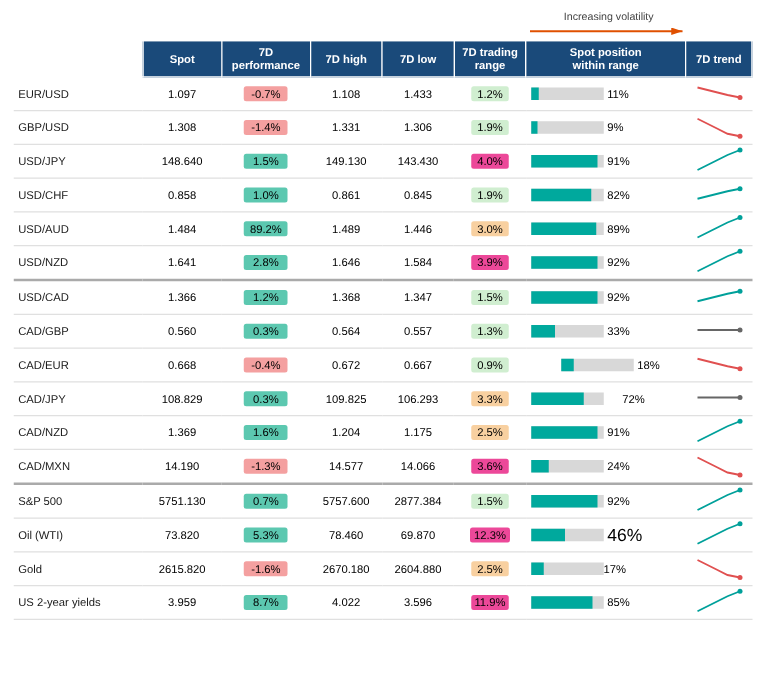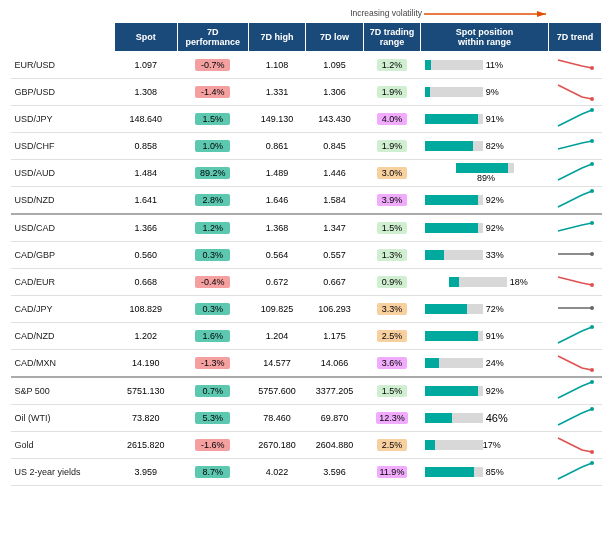--- a/index.html
+++ b/index.html
@@ -4,28 +4,28 @@
   <style>
     * { box-sizing: border-box; margin: 0; padding: 0; }
     body { font-family: Arial, sans-serif; font-size: 10px; background: #fff; width: 612px; }
     .container { padding: 8px 10px; }
     table { width: 100%; border-collapse: collapse; }
     th { background: #1a4a7a; color: #fff; font-size: 9px; font-weight: bold; text-align: center; padding: 4px 3px; border: 1px solid #fff; }
     td { font-size: 9px; padding: 2px 4px; border-bottom: 1px solid #e0e0e0; text-align: center; }
     td.pair-name { text-align: left; font-weight: normal; color: #1a1a1a; }
     .pos { background: #5cc8b0; color: #000; border-radius: 2px; padding: 1px 3px; display: inline-block; min-width: 35px; }
     .neg { background: #f4a0a0; color: #000; border-radius: 2px; padding: 1px 3px; display: inline-block; min-width: 35px; }
-    .high-vol { background: #f0abfc; color: #000; border-radius: 2px; padding: 1px 3px; display: inline-block; min-width: 30px; }
+    .high-vol { background: #ec4899; color: #000; border-radius: 2px; padding: 1px 3px; display: inline-block; min-width: 30px; }
     .med-vol { background: #f8d0a0; color: #000; border-radius: 2px; padding: 1px 3px; display: inline-block; min-width: 30px; }
     .low-vol { background: #d0eed0; color: #000; border-radius: 2px; padding: 1px 3px; display: inline-block; min-width: 30px; }
     .section-divider td { border-top: 2px solid #aaa; }
     .bar-cell { text-align: left; padding: 2px 4px; }
     .trend-cell { width: 40px; text-align: center; }
     .vol-header-area { display: flex; justify-content: flex-end; align-items: center; padding-right: 50px; margin-bottom: 2px; }
-    .vol-arrow-container { display: flex; flex-direction: row; align-items: center; }
+    .vol-arrow-container { display: flex; flex-direction: column; align-items: center; }
     .vol-text { font-size: 8.5px; color: #444; margin-bottom: 2px; }
     .arrow-svg { display: block; }
   </style>
 </head>
 <body>
 
 <div class="container">
 
   <div class="vol-header-area">
     <div class="vol-arrow-container">
@@ -53,21 +53,21 @@
         <th style="width:75px;">Spot position<br>within range</th>
         <th style="width:45px;">7D trend</th>
       </tr>
     </thead>
     <tbody id="table-body">
     <tr>
       <td class="pair-name">EUR/USD</td>
       <td>1.097</td>
       <td><span class="neg">-0.7%</span></td>
       <td>1.108</td>
-      <td>1.095</td>
+      <td>1.433</td>
       <td><span class="low-vol">1.2%</span></td>
       <td class="bar-cell">
         <div style="display:flex;align-items:center;">
           <div style="width:58px;height:10px;background:#d8d8d8;position:relative;display:inline-block;">
             <div style="width:6px;height:10px;background:#00a99d;"></div>
           </div>
           <span style="margin-left:3px;font-size:9px;">11%</span>
         </div>
       </td>
       <td class="trend-cell"><svg width="38" height="20" style="overflow:visible">
@@ -136,21 +136,21 @@
   </svg></td>
     </tr>
         <tr>
       <td class="pair-name">USD/AUD</td>
       <td>1.484</td>
       <td><span class="pos">89.2%</span></td>
       <td>1.489</td>
       <td>1.446</td>
       <td><span class="med-vol">3.0%</span></td>
       <td class="bar-cell">
-        <div style="display:flex;align-items:center;flex-direction:column;">
+        <div style="display:flex;">
           <div style="width:58px;height:10px;background:#d8d8d8;position:relative;display:inline-block;">
             <div style="width:52px;height:10px;background:#00a99d;"></div>
           </div>
           <span style="margin-left:3px;font-size:9px;">89%</span>
         </div>
       </td>
       <td class="trend-cell"><svg width="38" height="20" style="overflow:visible">
     <polyline points="2,18 10,14 18,10 26,6 36,2" fill="none" stroke="#00a09a" stroke-width="1.5"></polyline>
     <circle cx="36" cy="2" r="2" fill="#00a09a"></circle>
   </svg></td>
@@ -240,31 +240,31 @@
       <td>108.829</td>
       <td><span class="pos">0.3%</span></td>
       <td>109.825</td>
       <td>106.293</td>
       <td><span class="med-vol">3.3%</span></td>
       <td class="bar-cell">
         <div style="display:flex;align-items:center;">
           <div style="width:58px;height:10px;background:#d8d8d8;position:relative;display:inline-block;">
             <div style="width:42px;height:10px;background:#00a99d;"></div>
           </div>
-          <span style="margin-left:3px;font-size:9px;">72%</span>
+          <span style="margin-left:15px;font-size:9px;">72%</span>
         </div>
       </td>
       <td class="trend-cell"><svg width="38" height="20" style="overflow:visible">
     <polyline points="2,10 10,10 18,10 26,10 36,10" fill="none" stroke="#666" stroke-width="1.5"></polyline>
     <circle cx="36" cy="10" r="2" fill="#666"></circle>
   </svg></td>
     </tr>
         <tr>
       <td class="pair-name">CAD/NZD</td>
-      <td>1.202</td>
+      <td>1.369</td>
       <td><span class="pos">1.6%</span></td>
       <td>1.204</td>
       <td>1.175</td>
       <td><span class="med-vol">2.5%</span></td>
       <td class="bar-cell">
         <div style="display:flex;align-items:center;">
           <div style="width:58px;height:10px;background:#d8d8d8;position:relative;display:inline-block;">
             <div style="width:53px;height:10px;background:#00a99d;"></div>
           </div>
           <span style="margin-left:3px;font-size:9px;">91%</span>
@@ -293,21 +293,21 @@
       <td class="trend-cell"><svg width="38" height="20" style="overflow:visible">
     <polyline points="2,4 10,8 18,12 26,16 36,18" fill="none" stroke="#e05050" stroke-width="1.5"></polyline>
     <circle cx="36" cy="18" r="2" fill="#e05050"></circle>
   </svg></td>
     </tr>
         <tr class="section-divider">
       <td class="pair-name">S&amp;P 500</td>
       <td>5751.130</td>
       <td><span class="pos">0.7%</span></td>
       <td>5757.600</td>
-      <td>3377.205</td>
+      <td>2877.384</td>
       <td><span class="low-vol">1.5%</span></td>
       <td class="bar-cell">
         <div style="display:flex;align-items:center;">
           <div style="width:58px;height:10px;background:#d8d8d8;position:relative;display:inline-block;">
             <div style="width:53px;height:10px;background:#00a99d;"></div>
           </div>
           <span style="margin-left:3px;font-size:9px;">92%</span>
         </div>
       </td>
       <td class="trend-cell"><svg width="38" height="20" style="overflow:visible">
@@ -320,21 +320,21 @@
       <td>73.820</td>
       <td><span class="pos">5.3%</span></td>
       <td>78.460</td>
       <td>69.870</td>
       <td><span class="high-vol">12.3%</span></td>
       <td class="bar-cell">
         <div style="display:flex;align-items:center;">
           <div style="width:58px;height:10px;background:#d8d8d8;position:relative;display:inline-block;">
             <div style="width:27px;height:10px;background:#00a99d;"></div>
           </div>
-          <span style="margin-left:3px;font-size:11px;">46%</span>
+          <span style="margin-left:3px;font-size:14px;">46%</span>
         </div>
       </td>
       <td class="trend-cell"><svg width="38" height="20" style="overflow:visible">
     <polyline points="2,18 10,14 18,10 26,6 36,2" fill="none" stroke="#00a09a" stroke-width="1.5"></polyline>
     <circle cx="36" cy="2" r="2" fill="#00a09a"></circle>
   </svg></td>
     </tr>
         <tr>
       <td class="pair-name">Gold</td>
       <td>2615.820</td>

